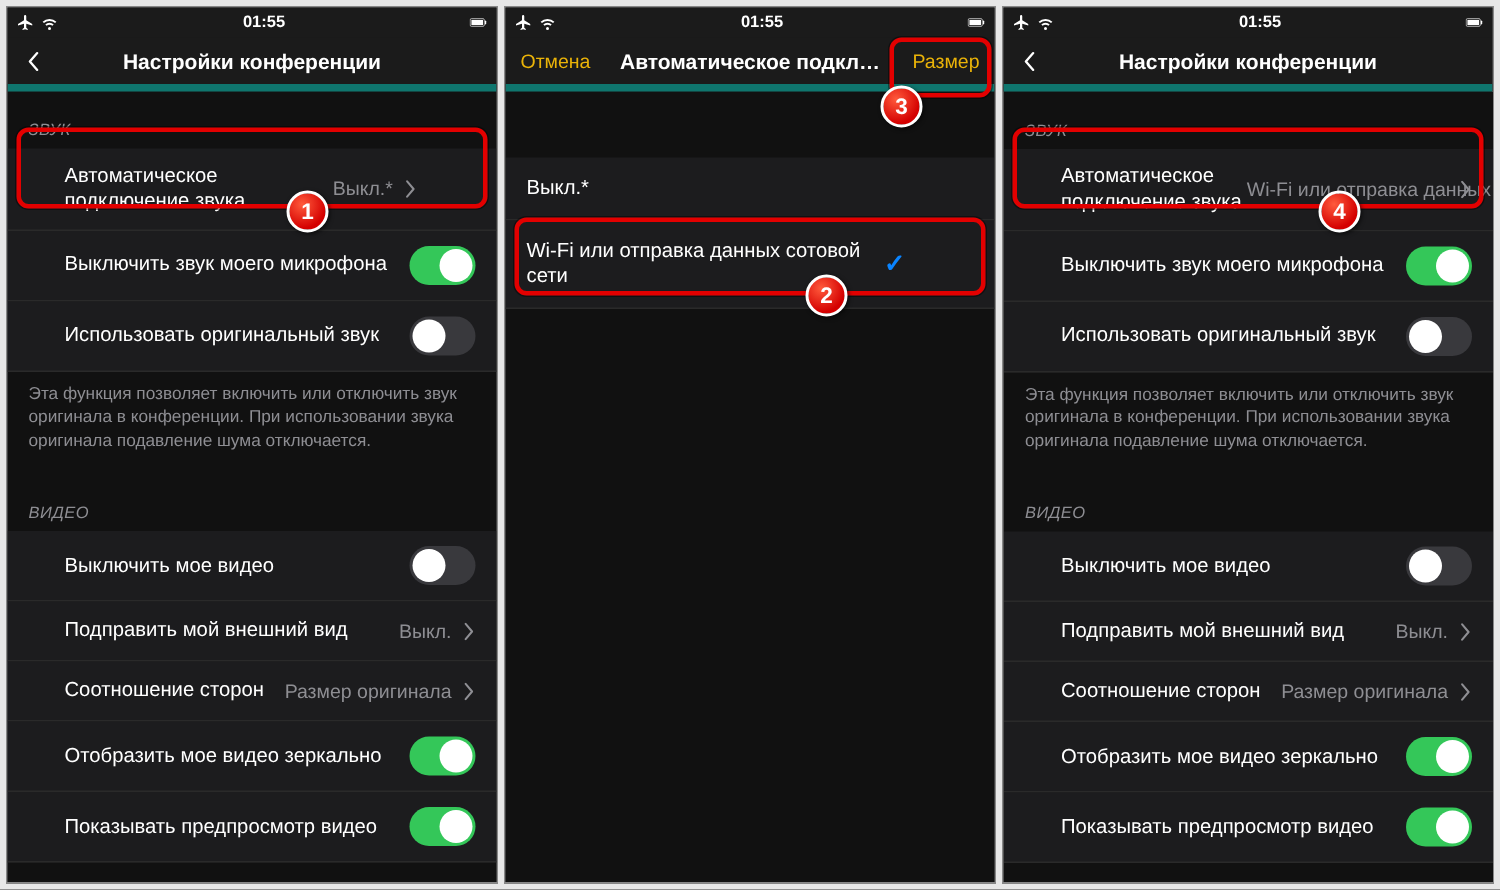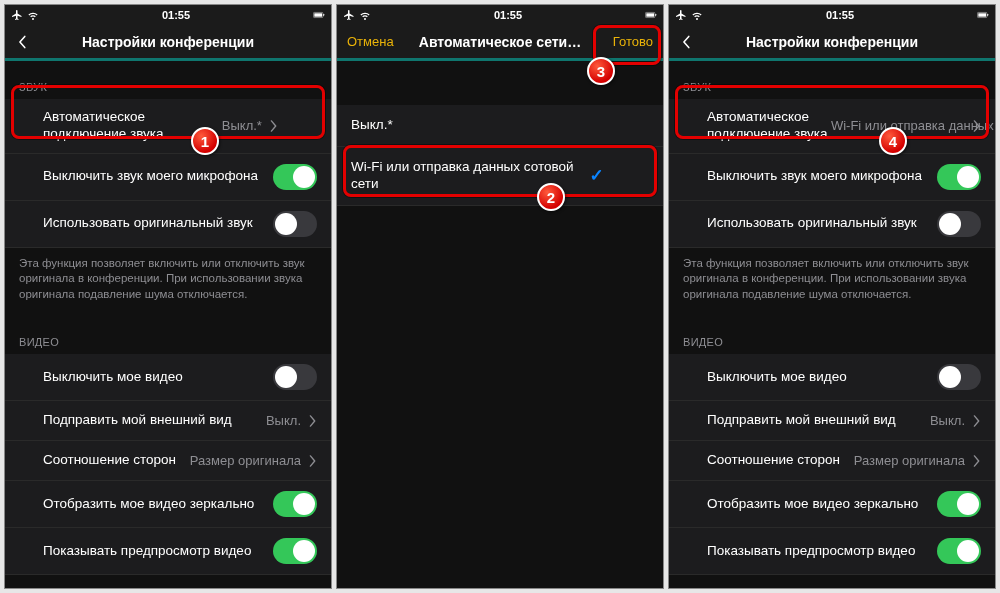--- a/index.html
+++ b/index.html
@@ -5,28 +5,28 @@
   * { box-sizing: border-box; margin: 0; padding: 0; }
   body { background: #000; font-family: -apple-system, "Helvetica Neue", Arial, sans-serif; display: flex; justify-content: center; }
   .stage { width: 1000px; height: 593px; background: #e7e7e7; display: flex; gap: 4px; padding: 4px; }
   .phone { flex: 1 1 0; border: 1px solid #888; background: #1b1b1b; color: #fff; position: relative; overflow: hidden; font-size: 13px; display: flex; flex-direction: column; }
   
   .status { height: 20px; display: flex; align-items: center; padding: 0 6px; font-size: 11px; background: #1b1b1b; }
   .status .left, .status .right { display: flex; align-items: center; gap: 4px; }
   .status .center { flex: 1; text-align: center; font-weight: 600; }
   .status svg { width: 12px; height: 12px; }
   
-  .nav { height: 36px; display: flex; align-items: center; padding: 0 10px; background: #1b1b1b; border-bottom: 3px solid #0f766e; position: relative; }
+  .nav { height: 36px; display: flex; align-items: center; padding: 0 10px; background: #1b1b1b; border-bottom: 5px solid #0f766e; position: relative; }
   .nav .back { width: 14px; height: 14px; }
   .nav .title { flex: 1; text-align: center; font-weight: 600; font-size: 14px; white-space: nowrap; overflow: hidden; text-overflow: ellipsis; }
   .nav .btn-left, .nav .btn-right { font-size: 13px; color: #eab308; white-space: nowrap; }
   .nav .title-fixed { position: absolute; left: 0; right: 0; text-align: center; pointer-events: none; font-weight: 600; font-size: 14px; white-space: nowrap; overflow: hidden; text-overflow: ellipsis; padding: 0 70px; }
   
   .content { flex: 1; overflow-y: hidden; background: #111; }
-  .section-header { padding: 20px 14px 6px 14px; color: #8e8e93; font-size: 11px; text-transform: uppercase; letter-spacing: 0.3px; }
+  .section-header { padding: 20px 14px 6px 14px; color: #8e8e93; font-size: 11px; text-transform: uppercase; letter-spacing: 0.3px; font-style: italic; }
   .row { background: #1c1c1e; padding: 10px 14px; display: flex; align-items: center; border-bottom: 0.5px solid #2a2a2a; min-height: 40px; position: relative; }
   .row:last-child { border-bottom: none; }
   .row .label { flex: 1; color: #fff; font-size: 13.5px; line-height: 1.25; margin-left: 24px; }
   .row .label.two { max-width: 60%; }
   .row .value { color: #8e8e93; font-size: 13px; margin-right: 4px; white-space: nowrap; text-align: right; }
   .row .value.two { max-width: 45%; line-height: 1.2; }
   .chev { width: 8px; height: 12px; flex: none; margin-left: 4px; }
   .toggle { width: 44px; height: 26px; border-radius: 13px; position: relative; flex: none; }
   .toggle.on { background: #34c759; }
   .toggle.off { background: #39393d; }
@@ -153,22 +153,22 @@
       <div class="right">
         <svg viewBox="0 0 28 14" fill="none">
             <rect x="1" y="1" width="22" height="12" rx="2" stroke="#fff"></rect>
             <rect x="3" y="3" width="18" height="8" fill="#fff"></rect>
             <rect x="24" y="4" width="2" height="6" rx="1" fill="#fff"></rect>
           </svg>
       </div>
     </div>
     <div class="nav" style="justify-content:space-between;">
       <div class="btn-left">Отмена</div>
-      <div class="title-fixed">Автоматическое сети…</div>
-      <div class="btn-right">Готово</div>
+      <div class="title-fixed">Автоматическое подкл…</div>
+      <div class="btn-right">Размер</div>
     </div>
     <div class="content">
       <div class="spacer" style="height:44px;"></div>
       <div class="option-row">
         <div class="label">Выкл.*</div>
       </div>
       <div class="option-row">
         <div class="label" style="max-width:80%;">Wi-Fi или отправка данных сотовой сети</div>
         <div class="check">✓</div>
       </div>

